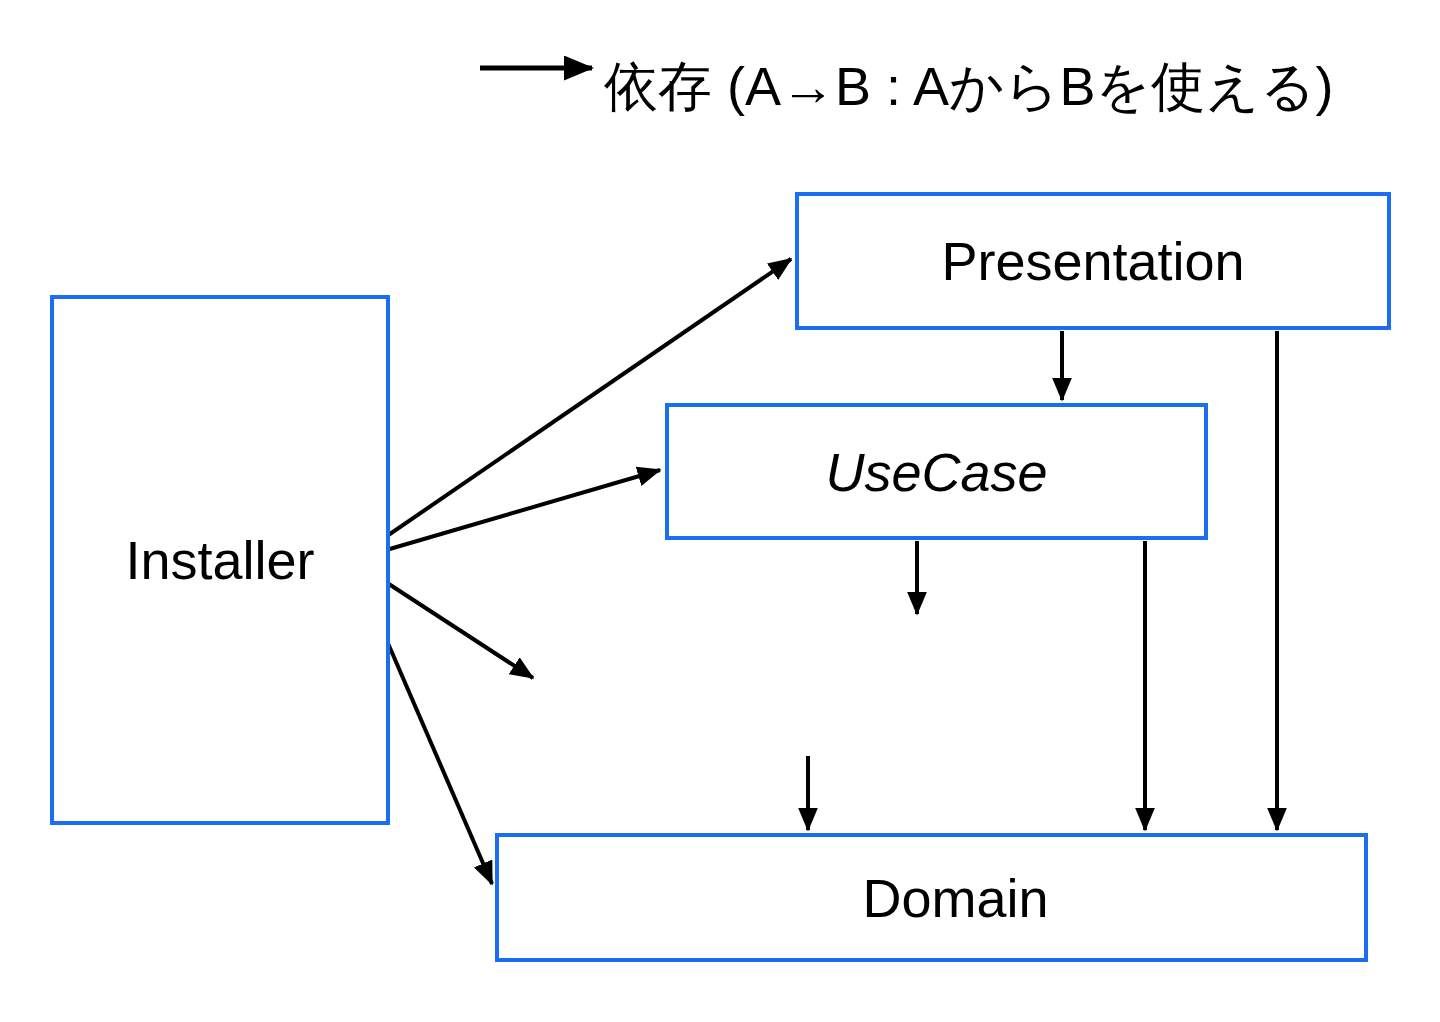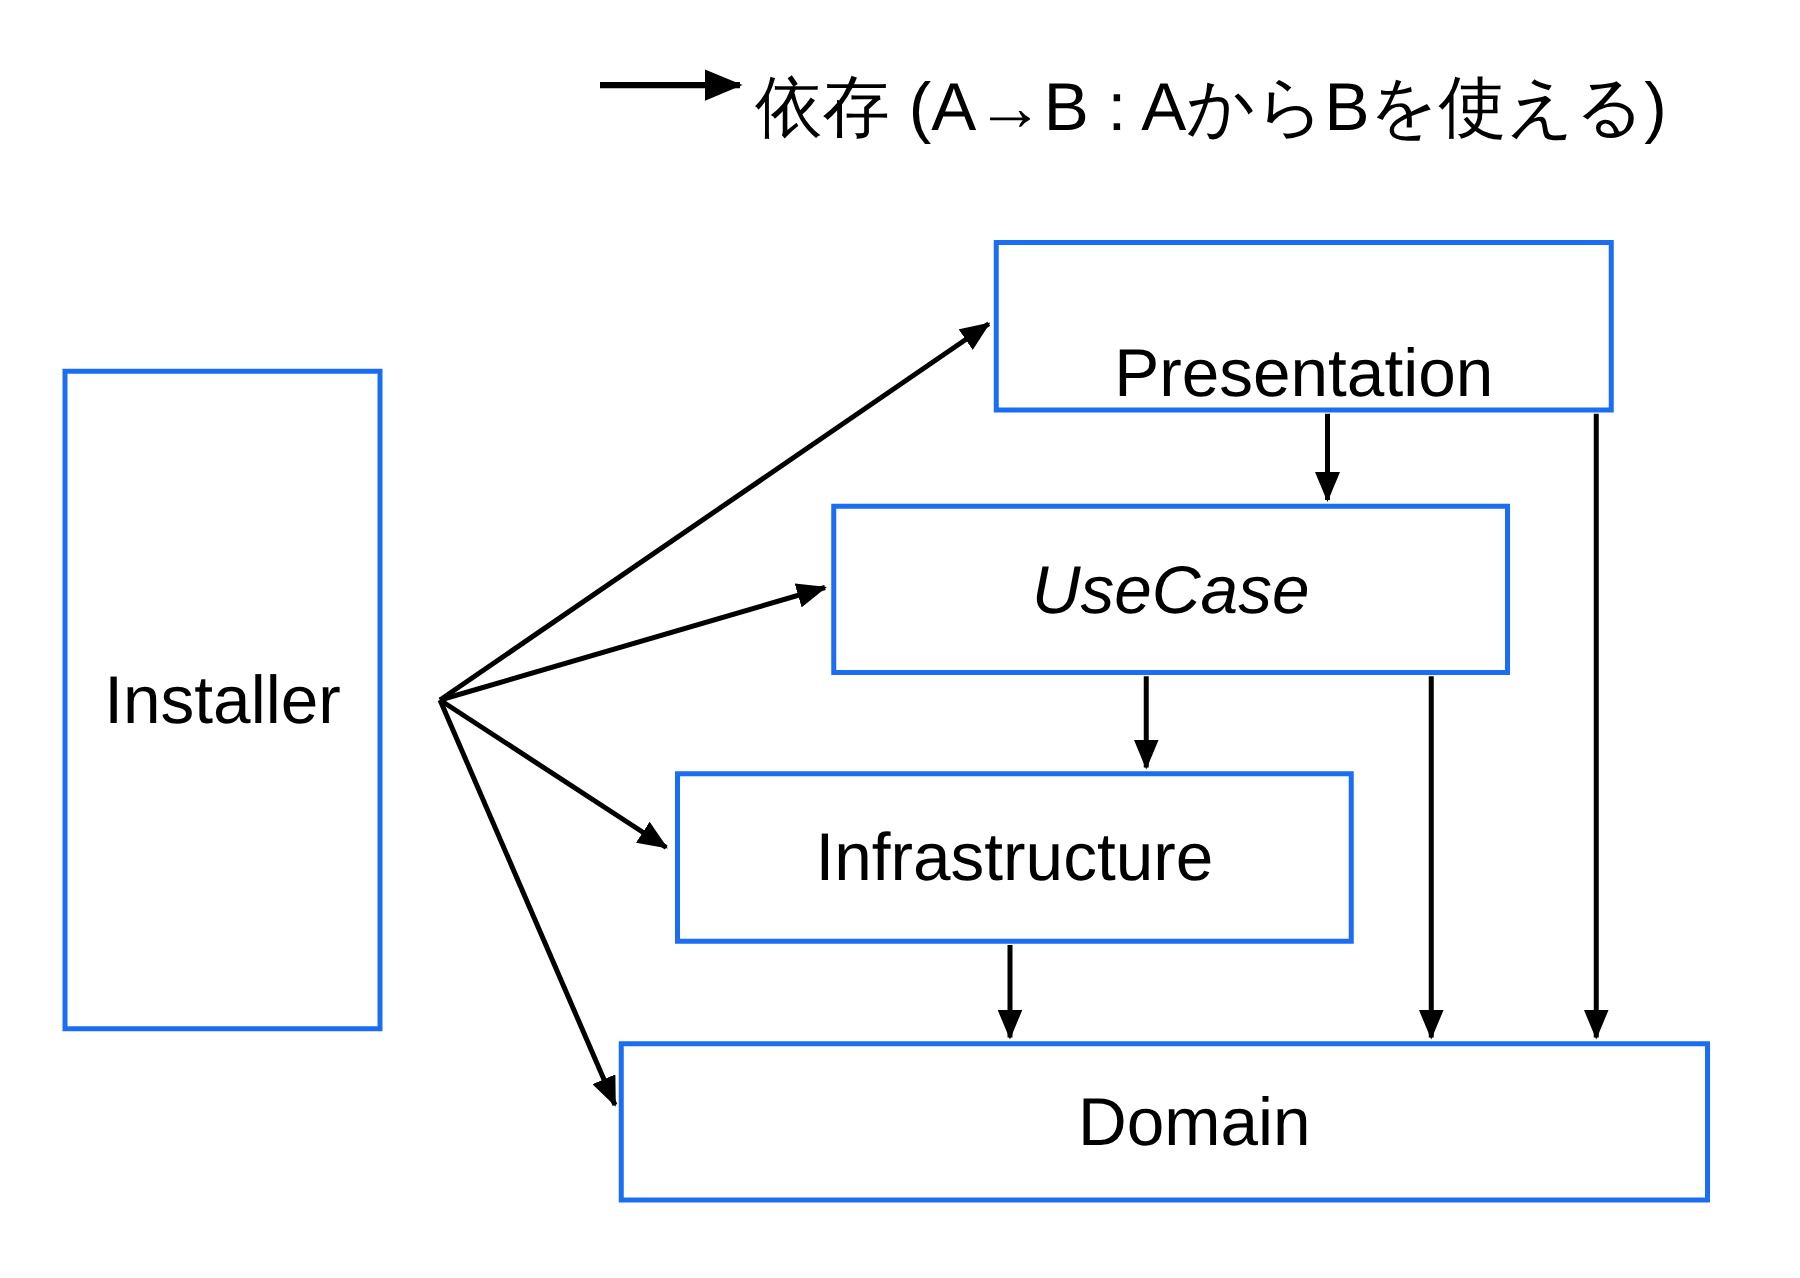--- a/index.html
+++ b/index.html
@@ -81,33 +81,30 @@
       <line x1="1062" y1="331" x2="1062" y2="400" class="edge" marker-end="url(#arrowhead)"></line>
       <line x1="917" y1="541" x2="917" y2="614" class="edge" marker-end="url(#arrowhead)"></line>
       <line x1="808" y1="756" x2="808" y2="830" class="edge" marker-end="url(#arrowhead)"></line>
       <line x1="1145" y1="541" x2="1145" y2="830" class="edge" marker-end="url(#arrowhead)"></line>
       <line x1="1277" y1="331" x2="1277" y2="830" class="edge" marker-end="url(#arrowhead)"></line>
       <line x1="480" y1="68" x2="592" y2="68" class="legend-edge" marker-end="url(#arrowhead)"></line>
     </svg>
 
   <div class="legend-label">依存 (A→B : AからBを使える)</div>
 
-  <div class="node" style="left: 50px; top: 295px; width: 256px; height: 530px; justify-content: center;">
+  <div class="node" style="left: 50px; top: 295px; width: 340px; height: 530px; justify-content: center;">
     <span class="node-label">Installer</span>
   </div>
 
-  <div class="node" style="left: 795px; top: 192px; width: 496px; height: 138px; align-items: flex-end;">
+  <div class="node" style="left: 795px; top: 192px; width: 596px; height: 138px;">
     <span class="node-label">Presentation</span>
   </div>
 
   <div class="node" style="left: 665px; top: 403px; width: 543px; height: 137px; font-style: italic;">
     <span class="node-label">UseCase</span>
   </div>
 
-  <div class="node" style="left: 540px; top: 617px; width: 543px; height: 138px;">
-    <span class="node-label">Infrastructure</span>
-  </div>
 
   <div class="node" style="left: 495px; top: 833px; width: 873px; height: 129px; padding-left: 48px;">
     <span class="node-label">Domain</span>
   </div>
 
 </div>
 
 </body></html>

